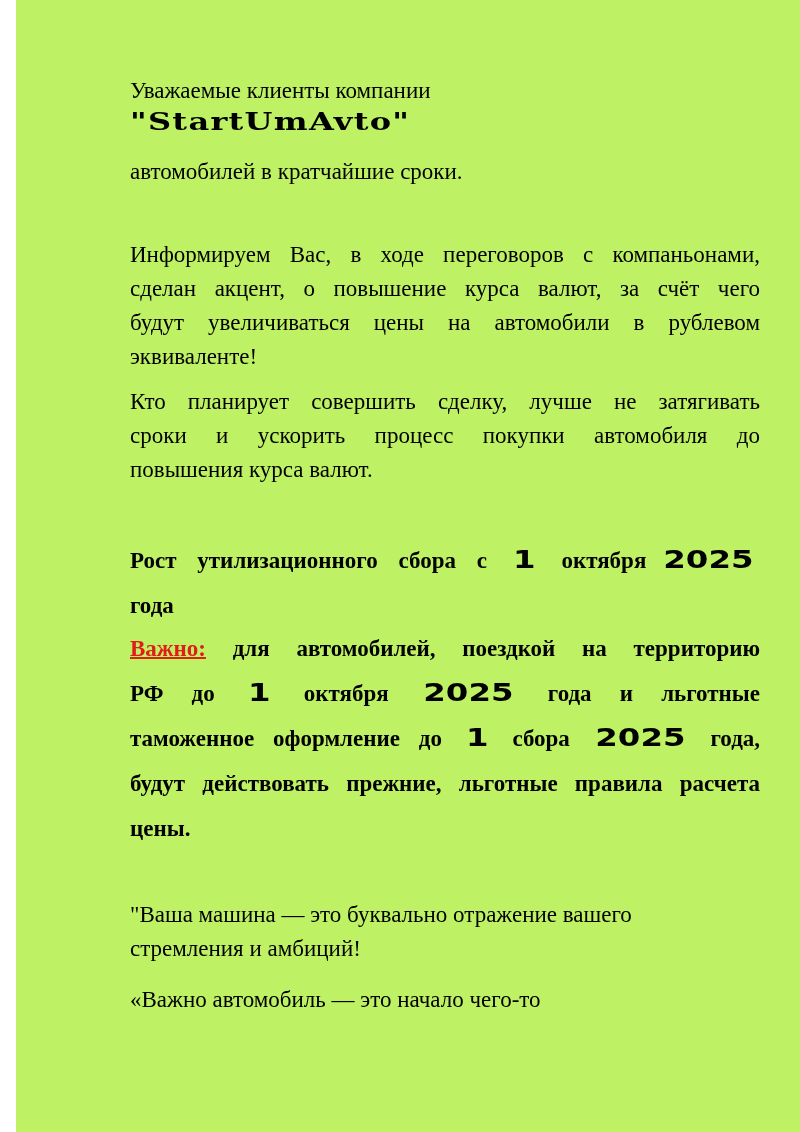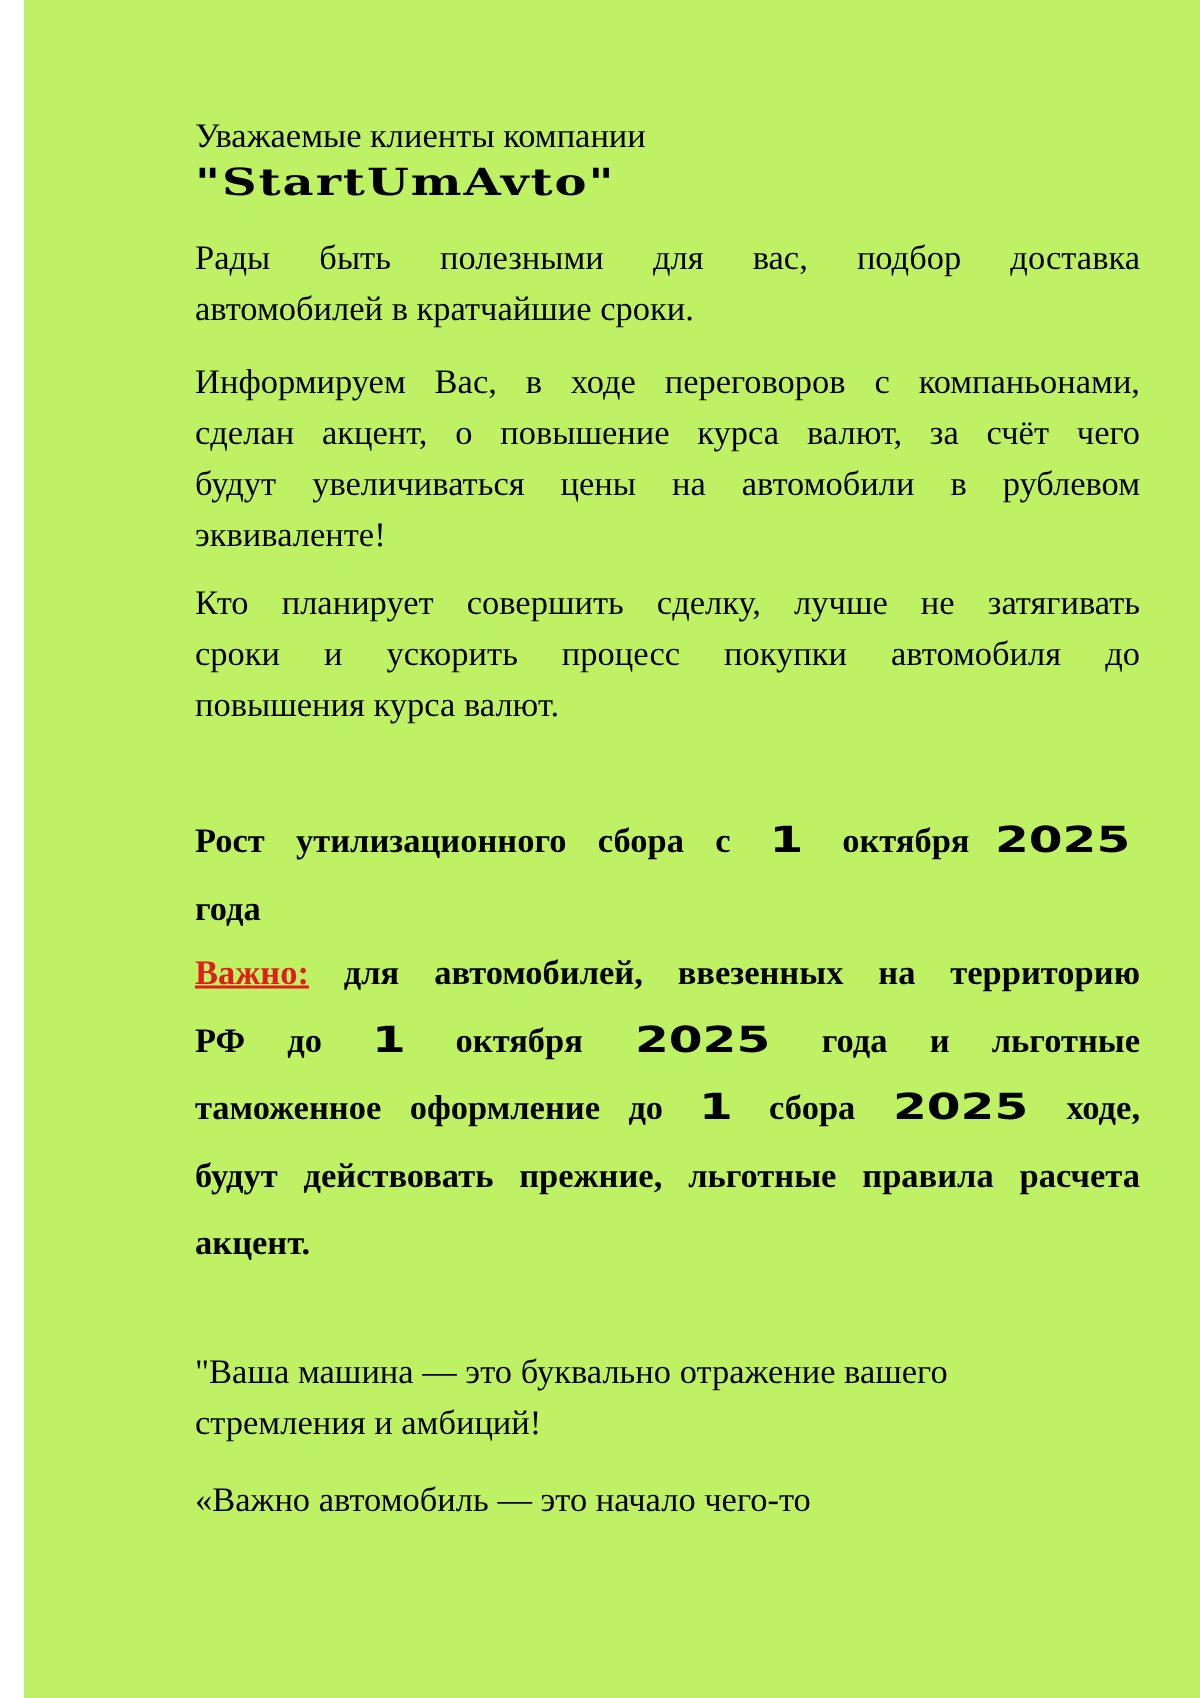--- a/index.html
+++ b/index.html
@@ -73,21 +73,20 @@
 <div class="page">
 
   <div class="block serif" style="top:74px;">
     <span class="line">Уважаемые клиенты компании</span>
   </div>
   <div class="block" style="top:108px;">
     <span class="brand">"StartUmAvto"</span>
   </div>
 
   <div class="block serif" style="top:155px;">
-    <span class="line justify-full">Рады быть полезными для вас, подбор доставка</span>
     <span class="line">автомобилей в кратчайшие сроки.</span>
   </div>
 
   <div class="block serif" style="top:238px;">
     <span class="line justify-full">Информируем Вас, в  ходе переговоров  с компаньонами,</span>
     <span class="line justify-full">сделан акцент, о повышение курса валют, за счёт чего</span>
     <span class="line justify-full">будут увеличиваться цены на автомобили в рублевом</span>
     <span class="line">эквиваленте!</span>
   </div>
 
@@ -103,38 +102,38 @@
       <span class="wide">1</span>
       <span>октября</span>
       <span class="wide" style="margin-right:18px;">2025</span>
     </span>
     <span class="line">года</span>
   </div>
 
   <div class="block bold-section" style="top:626px;">
     <span class="line justify-full">
       <span class="important">Важно:</span>
-      <span>для автомобилей, ввезенных на территорию</span>
+      <span>для автомобилей, поездкой на территорию</span>
     </span>
     <span class="line justify-full">
       <span>РФ до</span>
       <span class="wide">1</span>
       <span>октября</span>
       <span class="wide" style="margin:0 18px;">2025</span>
       <span>года и льготные</span>
     </span>
     <span class="line justify-full">
       <span>таможенное оформление до</span>
       <span class="wide">1</span>
       <span>сбора</span>
       <span class="wide" style="margin:0 18px;">2025</span>
-      <span>ходе,</span>
+      <span>года,</span>
     </span>
     <span class="line justify-full">будут действовать прежние, льготные правила расчета</span>
-    <span class="line">акцент.</span>
+    <span class="line">цены.</span>
   </div>
 
   <div class="block serif" style="top:898px;">
     <span class="line">"Ваша машина — это буквально отражение вашего</span>
     <span class="line">стремления и амбиций!</span>
   </div>
 
   <div class="block serif" style="top:983px;">
     <span class="line">«Важно автомобиль — это начало чего-то</span>
   </div>

